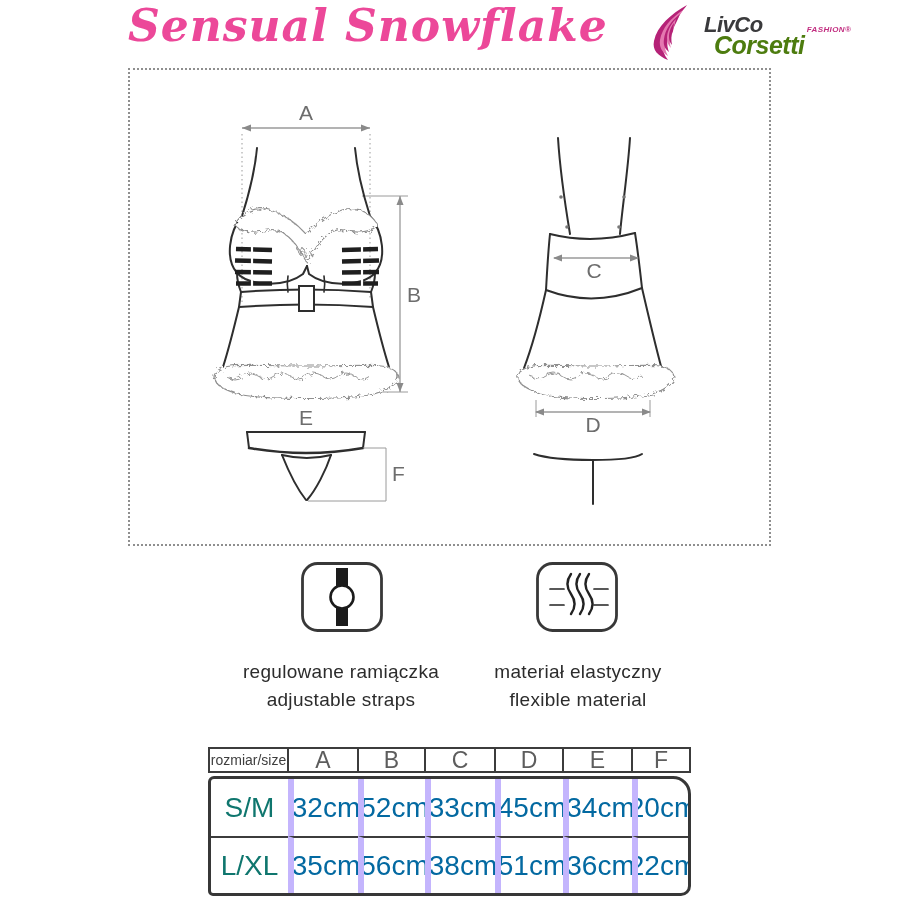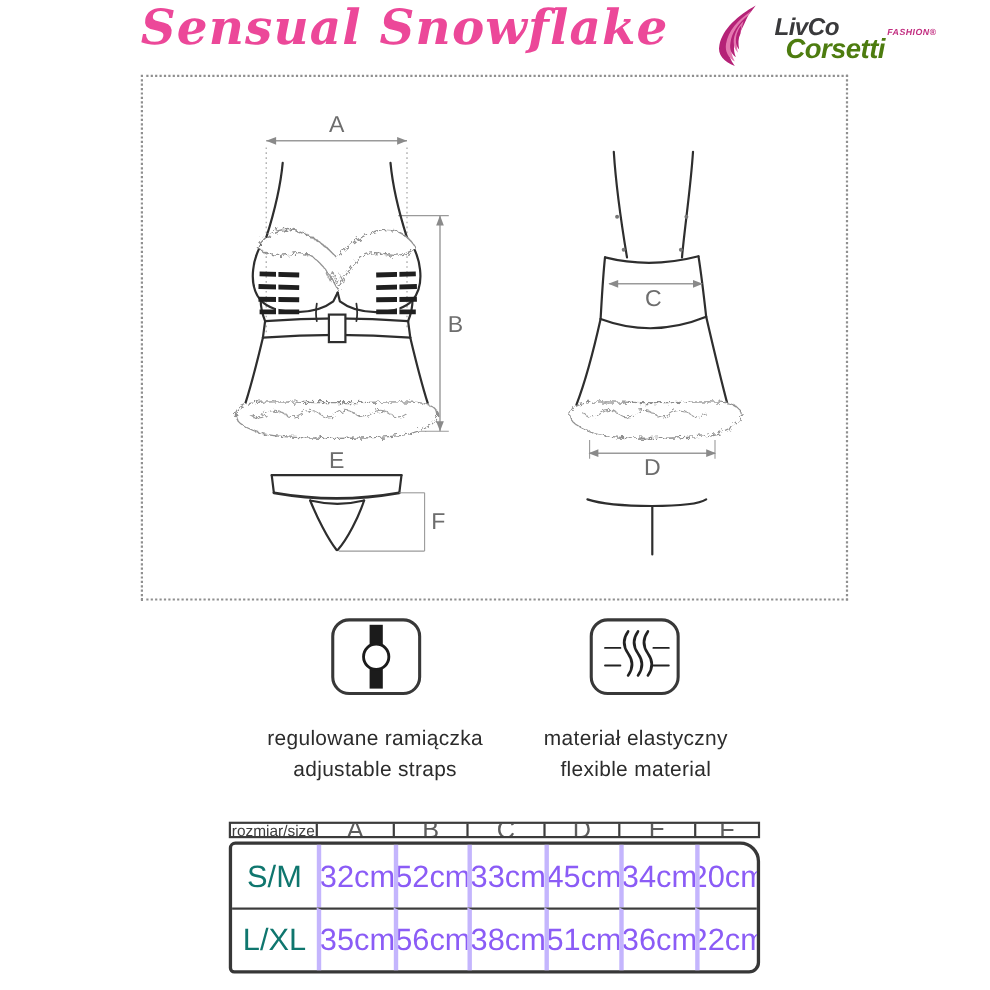--- a/index.html
+++ b/index.html
@@ -27,29 +27,29 @@
   .icon-straps{left:300px;top:561px;}
   .icon-flex{left:535px;top:561px;}
   .feature-caption{position:absolute;top:658px;width:310px;text-align:center;
                    font-size:19px;color:#2c2c2c;line-height:1.45;letter-spacing:0.3px;}
   .caption-straps{left:186px;}
   .caption-flex{left:423px;}
 
   
   .size-table{position:absolute;left:208px;top:747px;width:483px;}
   .tbl-grid{display:grid;grid-template-columns:77px 70px 67px 70px 68px 69px 1fr;}
-  .tbl-header{border:2px solid #3c3c3c;box-sizing:border-box;height:15px;background:#fff;}
+  .tbl-header{border:2px solid #3c3c3c;box-sizing:border-box;height:26px;background:#fff;}
   .th-cell{display:flex;align-items:center;justify-content:center;
            border-left:2px solid #3c3c3c;color:#5d5d5d;font-size:23px;overflow:hidden;}
   .th-cell:first-child{border-left:none;font-size:14px;color:#3e3e3e;}
   .tbl-body{margin-top:3px;border:3px solid #373737;box-sizing:border-box;height:120px;
             border-radius:6px 18px 10px 5px;background:#fff;
             grid-template-rows:57px 1fr;}
   .td-cell{display:flex;align-items:center;justify-content:center;
-           border-left:4px solid #c4b5fd;font-size:28px;color:#8b5cf6;overflow:hidden;}
+           border-left:6px solid #c4b5fd;font-size:28px;color:#0369a1;overflow:hidden;}
   .td-cell.first{border-left:none;color:#0f766e;}
   .td-cell.r2{border-top:2px solid #3c3c3c;}
 
   .measure-letter{font-family:"Liberation Sans",sans-serif;font-size:21px;fill:#6d6d6d;}
 </style>
 </head>
 <body>
 
 <div class="page">
 

